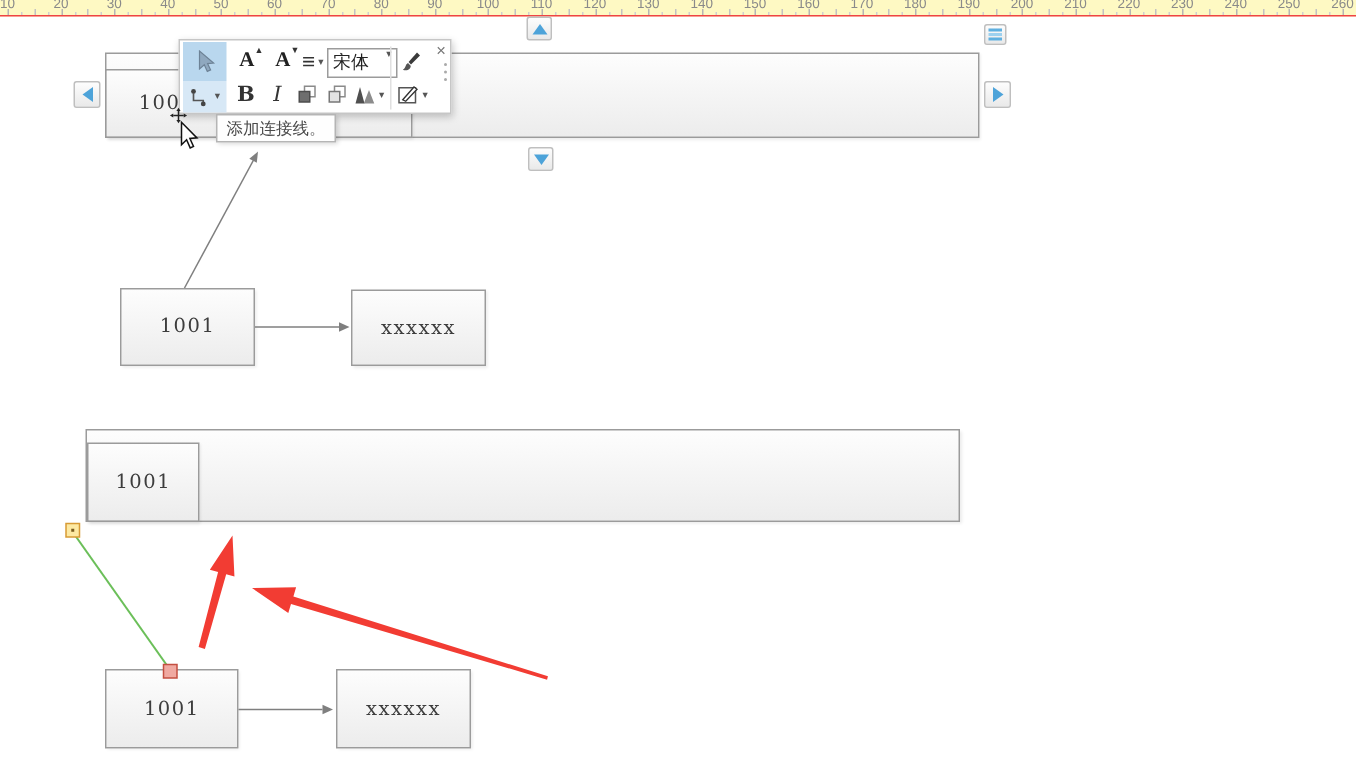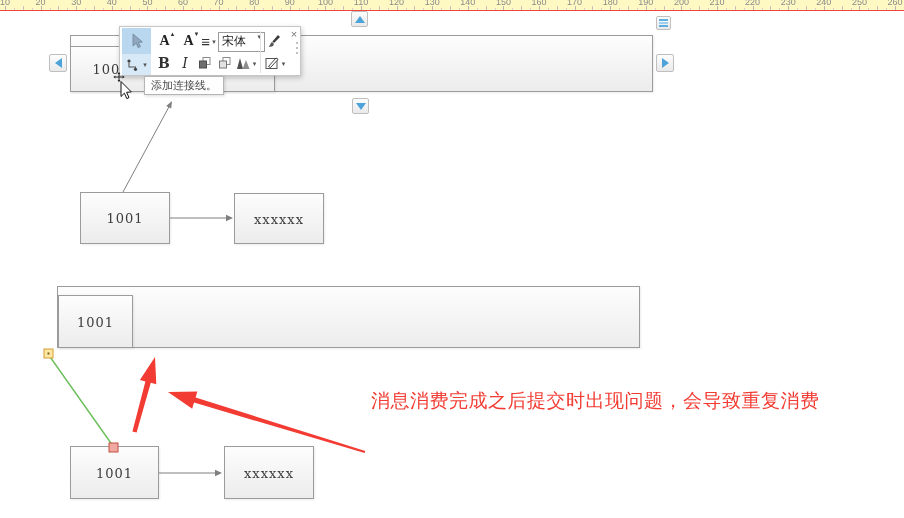--- a/index.html
+++ b/index.html
@@ -245,21 +245,20 @@
     <span class="lbl" data-interactable="false">1001</span>
   </div>
 
   <div class="shape" style="left:70px;top:446px;width:89px;height:53px;" data-interactable="true">
     <span class="lbl" data-interactable="false">1001</span>
   </div>
   <div class="shape" style="left:224px;top:446px;width:90px;height:53px;" data-interactable="true">
     <span class="lbl" data-interactable="false">xxxxxx</span>
   </div>
 
-  <div id="annotation" data-interactable="true" style="color: rgb(242, 60, 51);">消息消费完成之后提交时出现问题，会导致重复消费</div>
 
   <div id="toolbar" data-interactable="false">
     <div class="tbtn" id="tb-pointer" data-interactable="true">
       <svg width="16" height="16" viewBox="0 0 16 16" data-interactable="false">
         <polygon points="4,1 4,13 7.2,10.2 9.2,14.6 11.4,13.6 9.4,9.4 13.4,9" fill="#8fa8bf" stroke="#6d8296" stroke-width="0.8"></polygon>
       </svg>
     </div>
     <div class="tbtn" id="tb-connector" data-interactable="true">
       <svg width="15" height="14" viewBox="0 0 15 14" data-interactable="false">
         <circle cx="3" cy="3" r="1.6" fill="#444"></circle>

